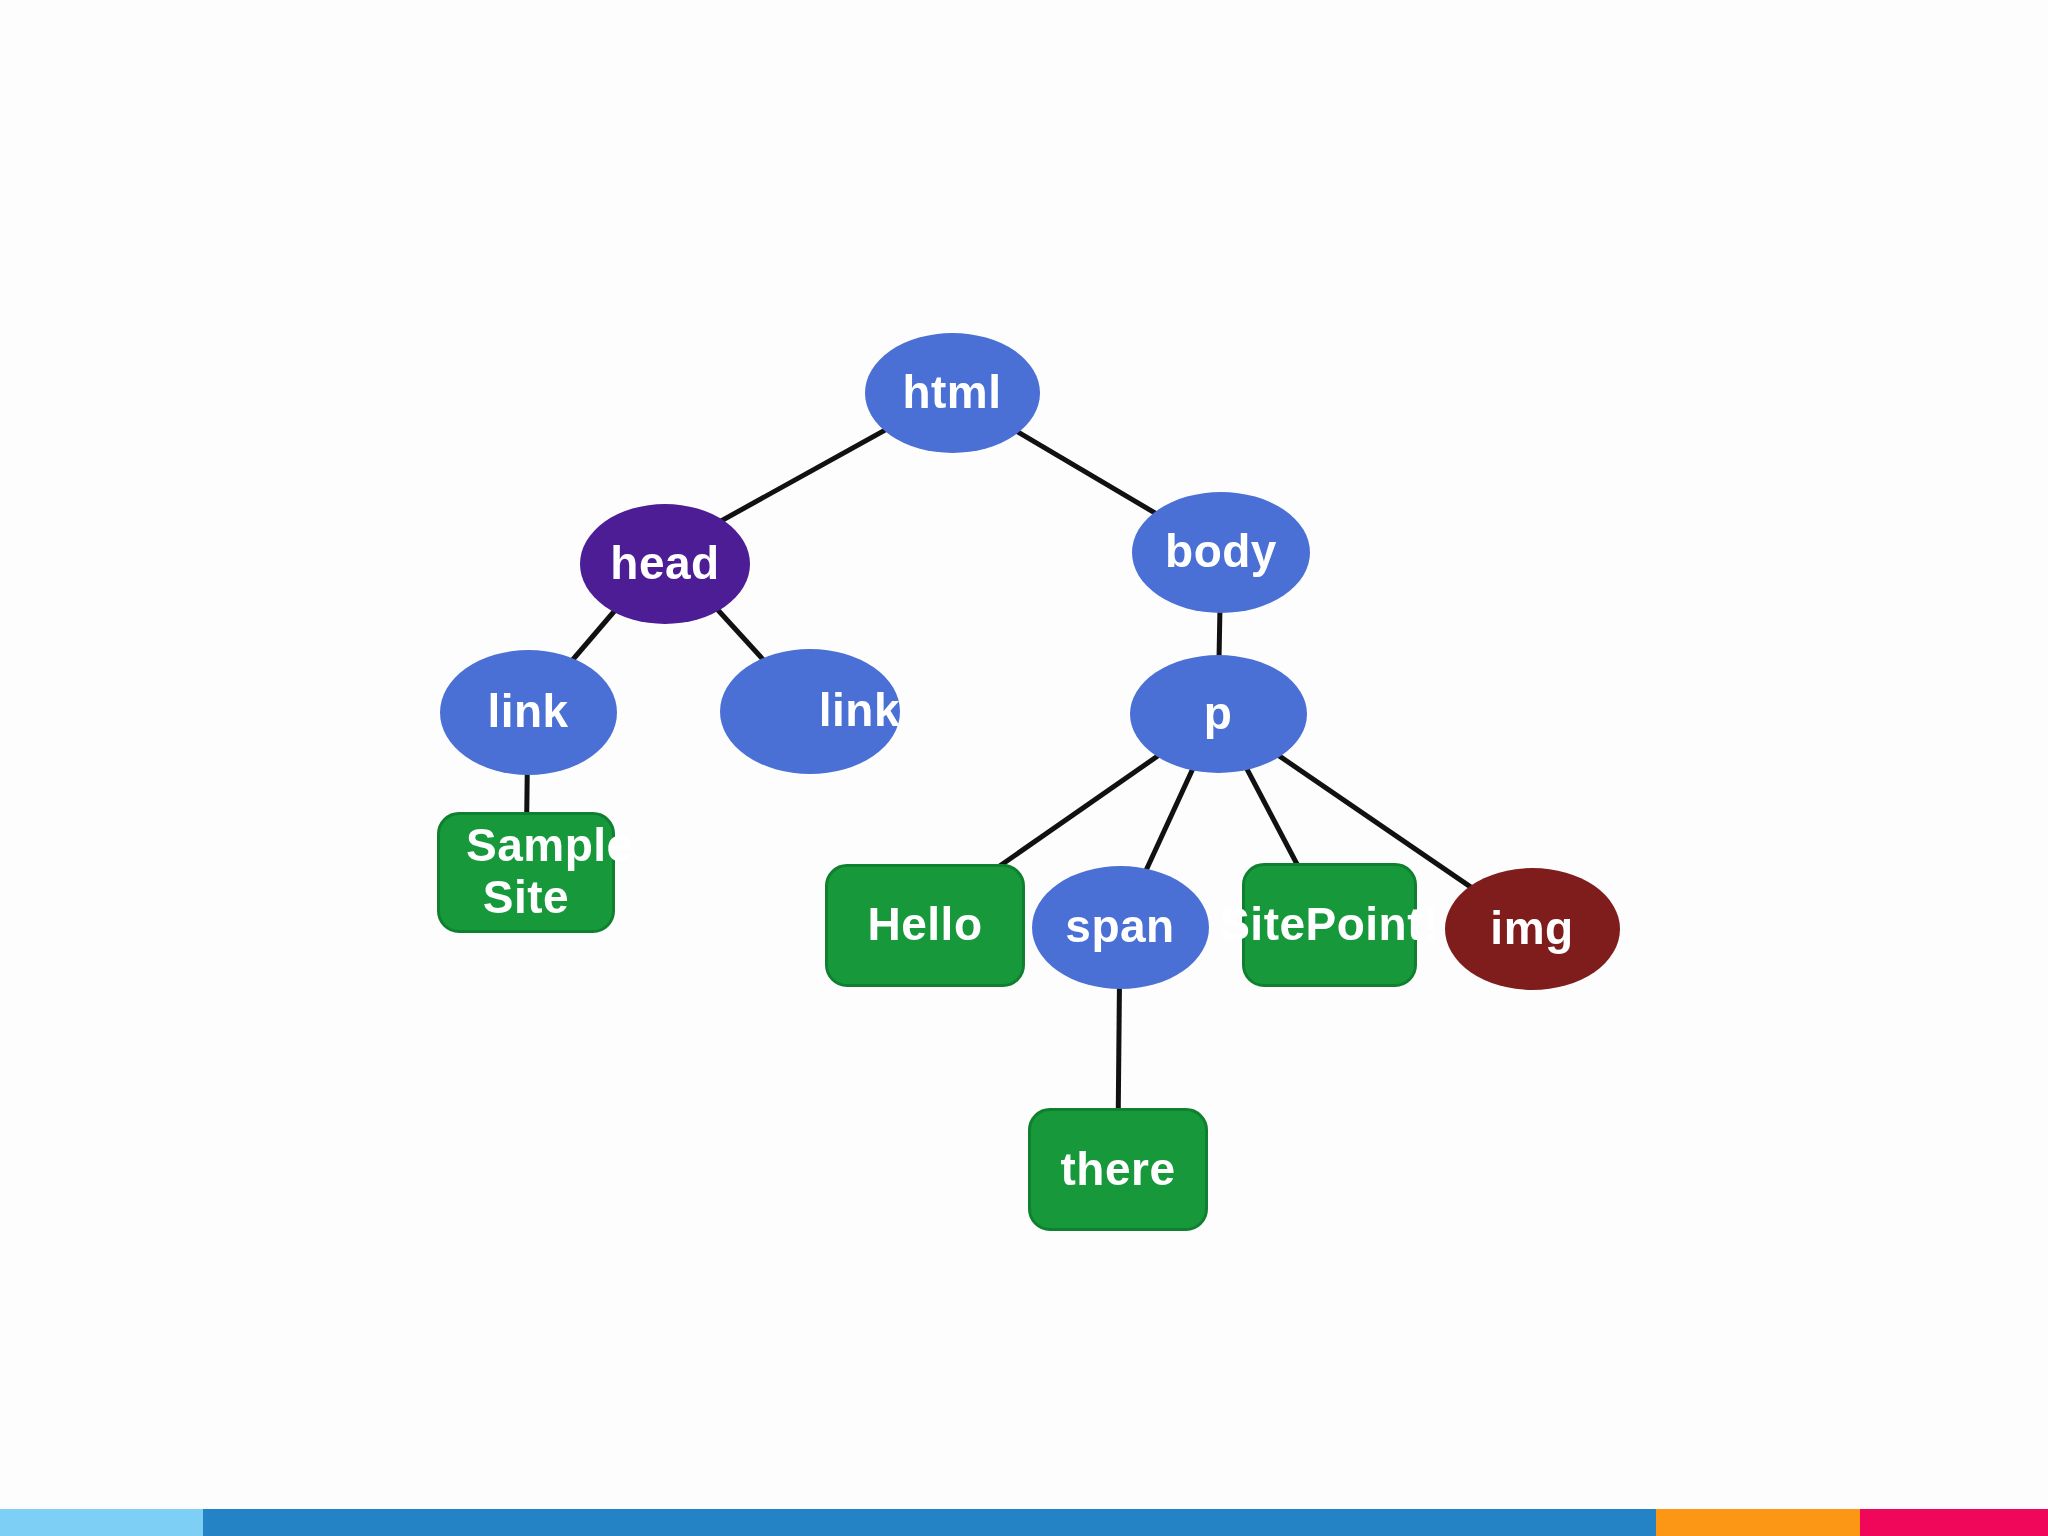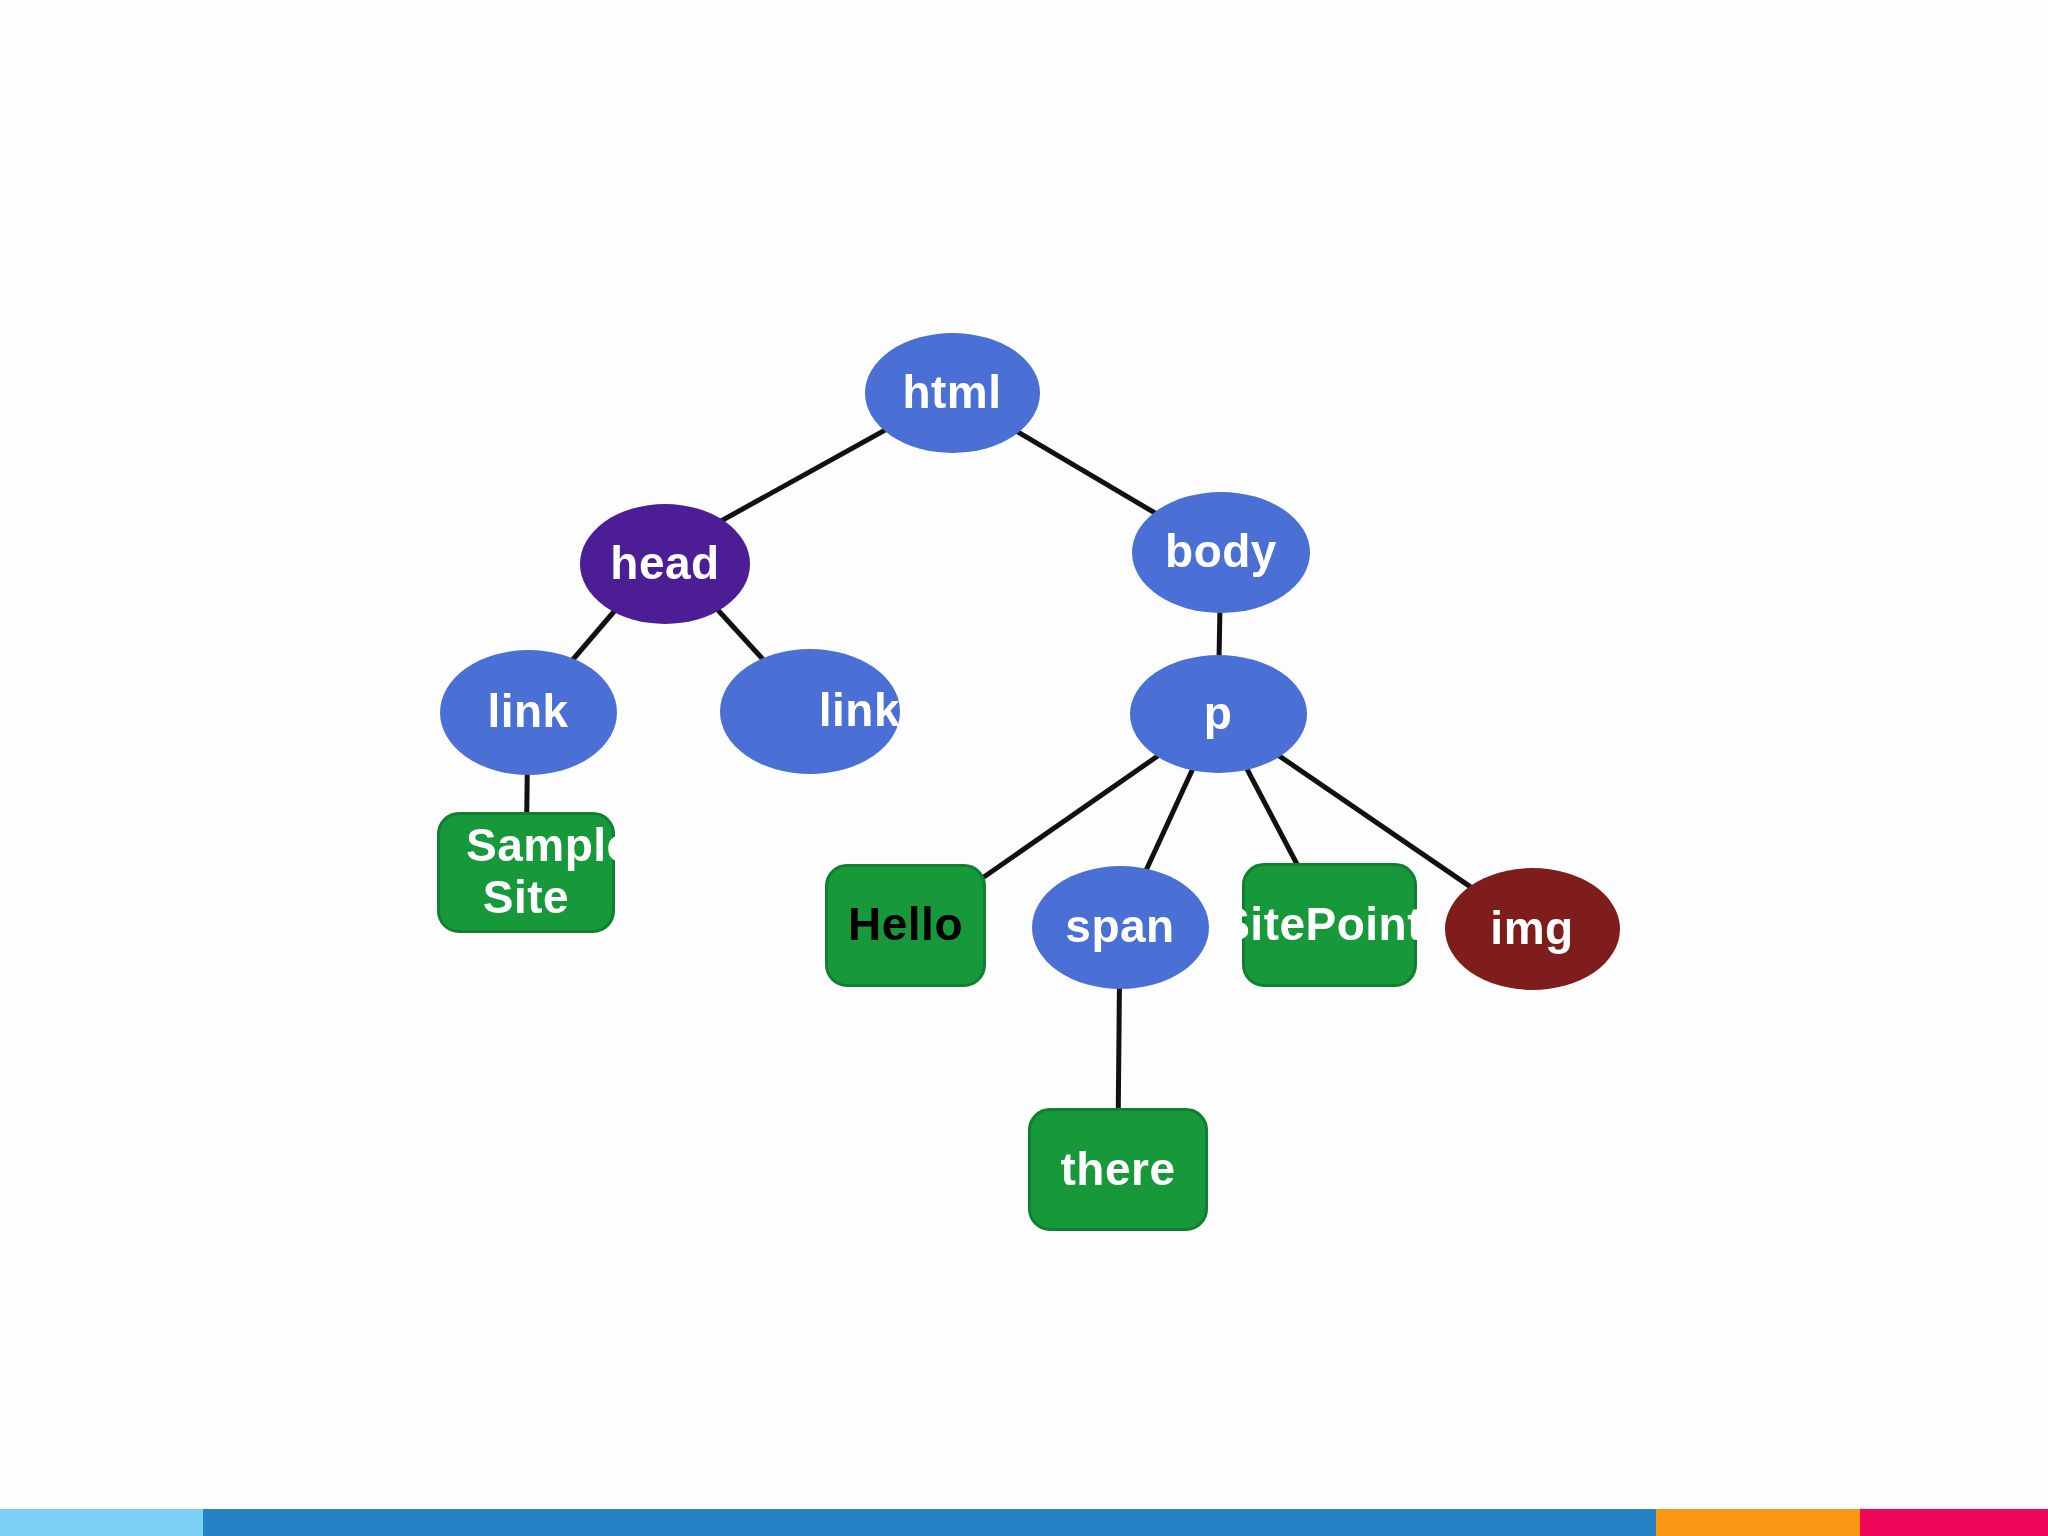--- a/index.html
+++ b/index.html
@@ -56,21 +56,21 @@
       </div>
       <div class="node ellipse" style="left: 720px; top: 648.5px; width: 180px; height: 125px; color: rgb(255, 255, 255); background: rgb(75, 112, 213); justify-content: flex-end;">
         <span>link</span>
       </div>
       <div class="node ellipse" style="left: 1129.5px; top: 655px; width: 177px; height: 118px; color: rgb(255, 255, 255); background: rgb(75, 112, 213);">
         <span>p</span>
       </div>
       <div class="node rect" style="left: 437px; top: 811.5px; width: 178px; height: 121px; color: rgb(255, 255, 255); background: rgb(23, 153, 59); border: 3px solid rgb(14, 128, 48);">
         <span style="max-width: 120px;">Sample Site</span>
       </div>
-      <div class="node rect" style="left: 825px; top: 863.5px; width: 161px; height: 123px; color: #000000; background: rgb(23, 153, 59); border: 3px solid rgb(14, 128, 48);">
+      <div class="node rect" style="left: 825px; top: 863.5px; width: 200px; height: 123px; color: #ffffff; background: rgb(23, 153, 59); border: 3px solid rgb(14, 128, 48);">
         <span>Hello</span>
       </div>
       <div class="node ellipse" style="left: 1031.5px; top: 865.5px; width: 177px; height: 123px; color: rgb(255, 255, 255); background: rgb(75, 112, 213);">
         <span>span</span>
       </div>
       <div class="node rect" style="left: 1241.5px; top: 863px; width: 175px; height: 124px; color: rgb(255, 255, 255); background: rgb(23, 153, 59); border: 3px solid rgb(14, 128, 48); text-align: right;">
         <span>SitePoint!</span>
       </div>
       <div class="node ellipse" style="left: 1444.5px; top: 868px; width: 175px; height: 122px; color: rgb(255, 255, 255); background: #7f1d1d;">
         <span>img</span>

